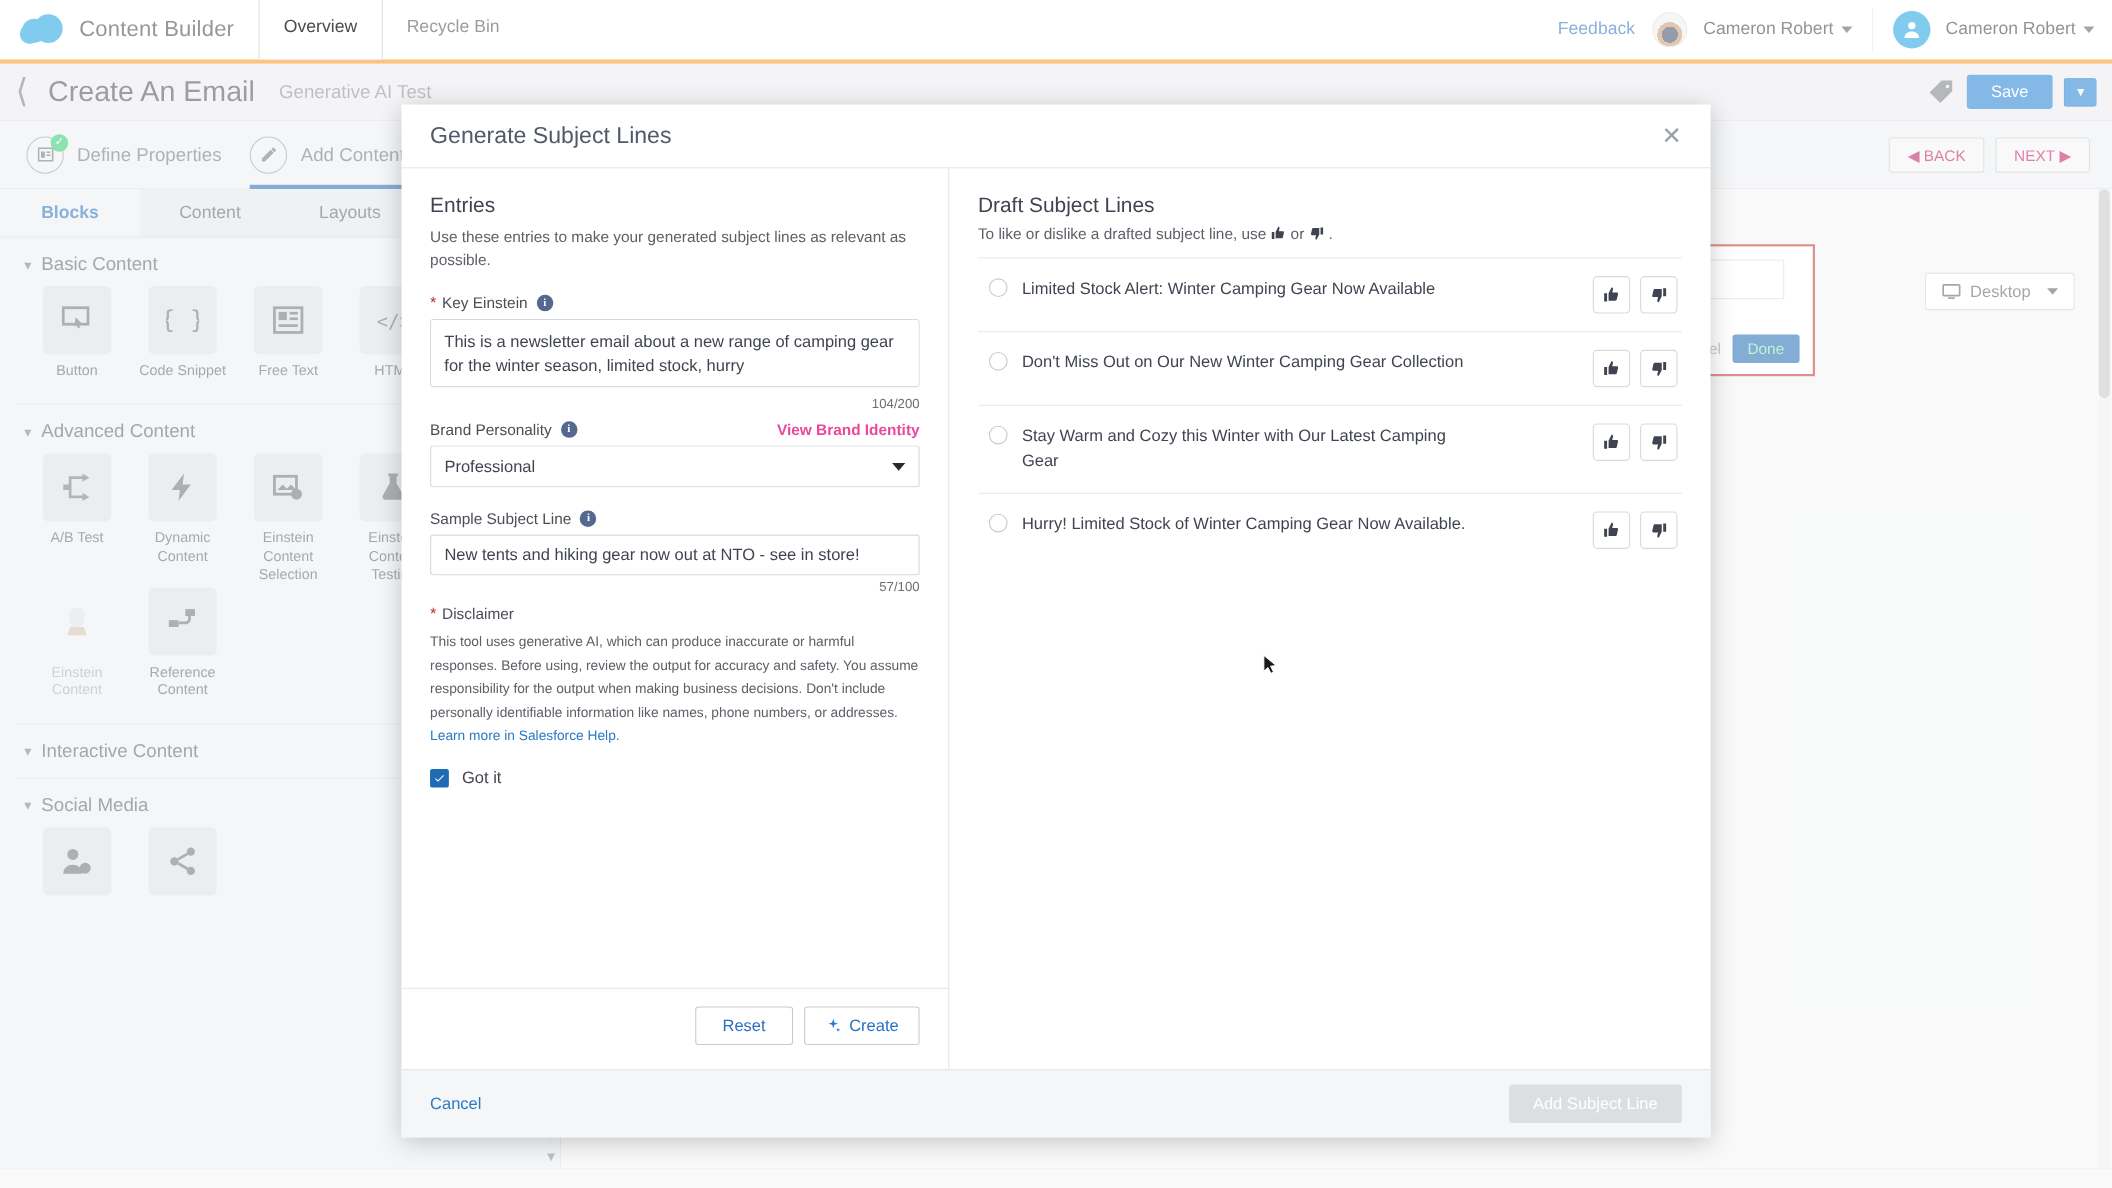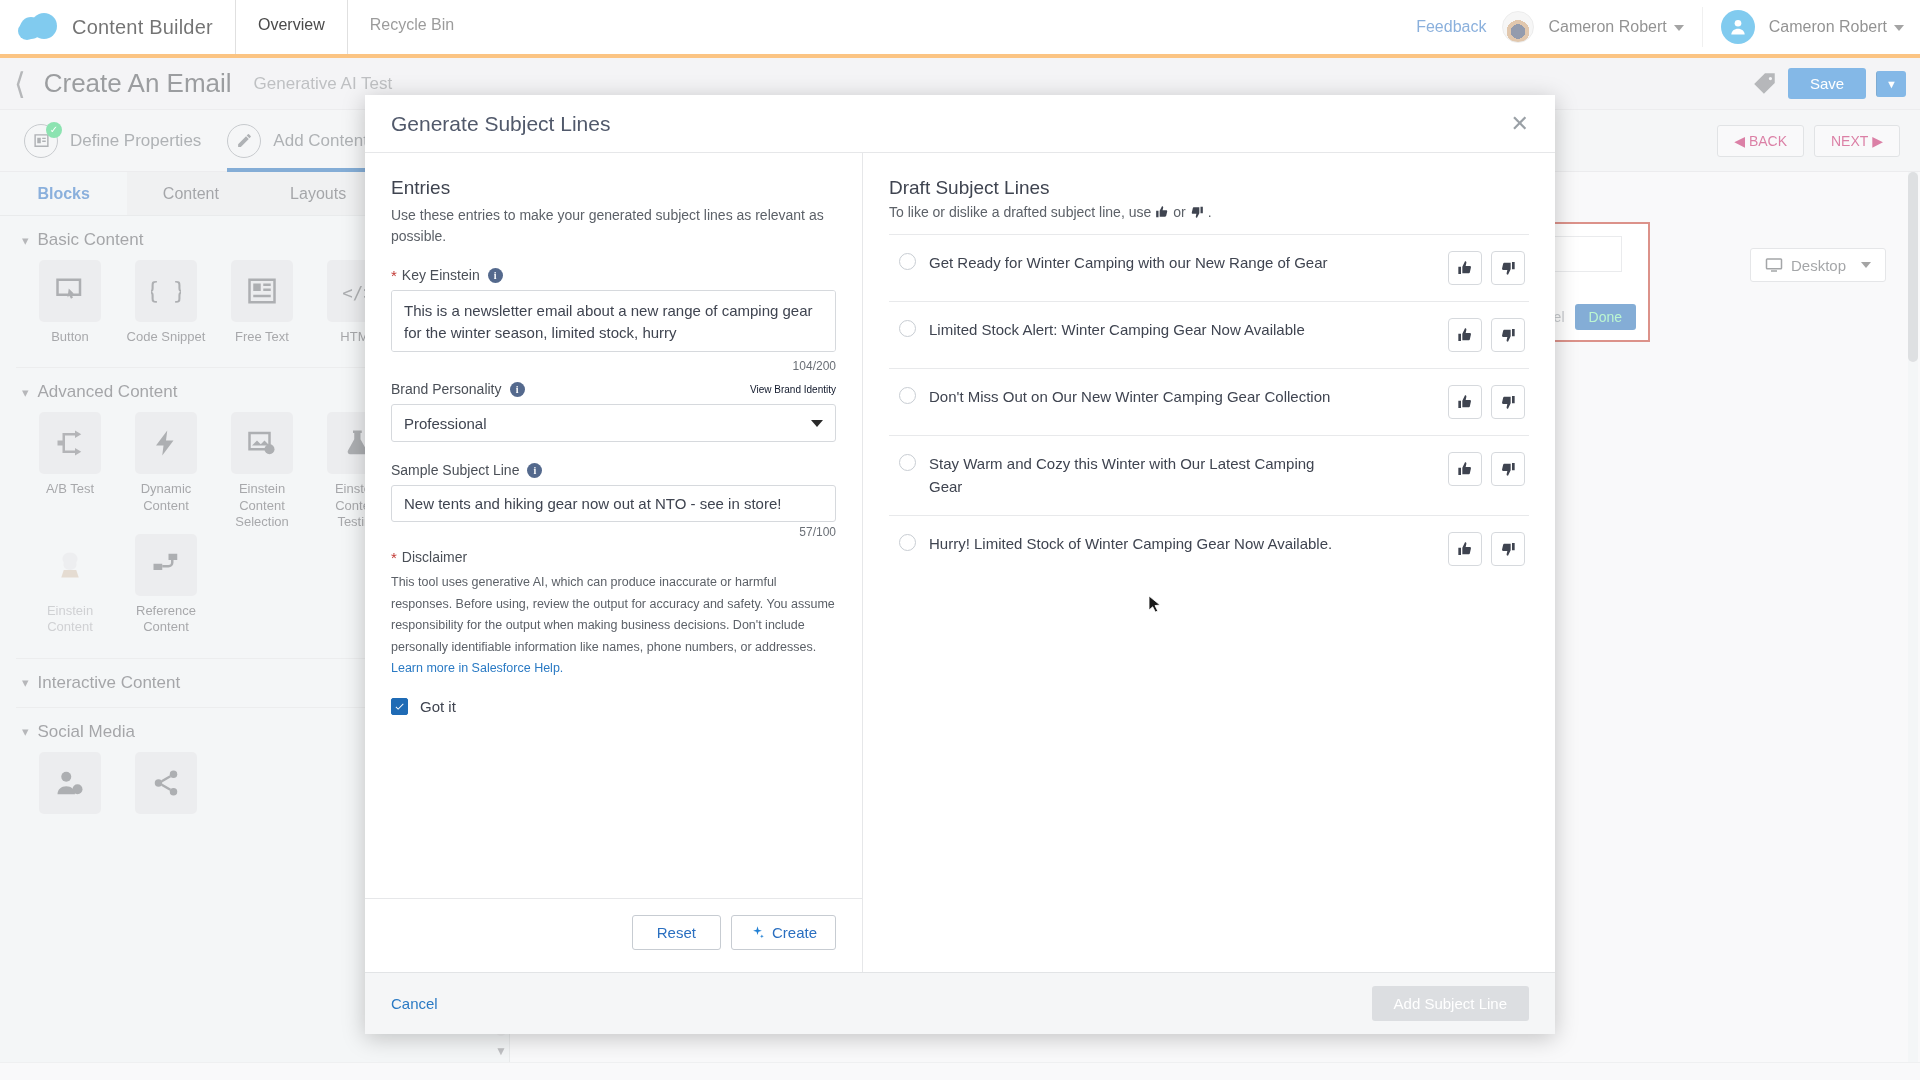--- a/index.html
+++ b/index.html
@@ -15,21 +15,21 @@
   .topnav {
     position: absolute; top: 0; left: 0; width: 1920px; height: 58px;
     background: #fff; display: flex; align-items: center;
     border-bottom: 4px solid #f7941e;
   }
   .brand { display: flex; align-items: center; padding-left: 18px; width: 235px; }
   .cloud-logo { width: 42px; height: 28px; position: relative; }
   .cloud-logo .c1 { position:absolute; width:22px; height:22px; border-radius:50%; background:#1ba1e2; left:2px; top:4px;}
   .cloud-logo .c2 { position:absolute; width:26px; height:26px; border-radius:50%; background:#1ba1e2; left:13px; top:0px;}
   .cloud-logo .c3 { position:absolute; width:18px; height:18px; border-radius:50%; background:#1ba1e2; left:0px; top:9px;}
-  .brand-name { margin-left: 12px; font-size: 20px; color: #000000; letter-spacing: .2px; }
+  .brand-name { margin-left: 12px; font-size: 20px; color: #404040; letter-spacing: .2px; }
   .navtabs { display: flex; align-self: flex-end; height: 58px; }
   .navtab {
     padding: 0 22px; display: flex; align-items: center; height: 58px;
     font-size: 16px; color: #4a4a4a; cursor: pointer; position: relative;
   }
   .navtab.active {
     background: #fff; border-top: 4px solid #b8431a;
     border-left: 1px solid #e0e0e0; border-right: 1px solid #e0e0e0;
     margin-bottom: -4px; padding-bottom: 4px; z-index: 3;
   }
@@ -173,21 +173,21 @@
   .field { margin-top: 20px; }
   .field-label { font-size: 14px; color: #4a4f57; display: flex; align-items: center; }
   .req { color: #c23934; margin-right: 5px; font-size: 15px; line-height: 1; }
   .info-i {
     display: inline-flex; align-items: center; justify-content: center;
     width: 15px; height: 15px; border-radius: 50%; background: #54698d;
     color: #fff; font-size: 10px; font-weight: bold; margin-left: 8px; cursor: pointer;
     font-family: "Liberation Serif", serif;
   }
   .label-row { display: flex; align-items: center; }
-  .link-right { margin-left: auto; color: #0f172a; font-size: 10px; cursor: pointer; }
+  .link-right { margin-left: auto; color: #ec4899; font-size: 14px; cursor: pointer; font-weight: bold; }
   textarea.ta, input.ti, .select-box {
     width: 100%; margin-top: 7px; border: 1px solid #d6d9dd; border-radius: 3px;
     font-family: "Liberation Sans", sans-serif; font-size: 15px; color: #3f4450;
     padding: 9px 12px; background: #fff; resize: none; outline: none;
   }
   textarea.ta { height: 62px; line-height: 1.45; }
   .counter { text-align: right; font-size: 12px; color: #6a6f76; margin-top: 3px; }
   .select-box { display: flex; align-items: center; height: 38px; padding: 0 12px; cursor: pointer; position: relative; }
   .select-caret { margin-left: auto; width:0;height:0;border-left:6px solid transparent;border-right:6px solid transparent;border-top:7px solid #2a2a2a; }
   .disclaimer-text { font-size: 12.5px; color: #5c6168; line-height: 1.72; margin-top: 7px; }
@@ -610,36 +610,20 @@
             </svg>
           <span>or</span>
           <svg viewBox="0 0 24 24" style="width:14px;height:14px;fill:#3f4450;">
               <path d="M22 14h-4V3h4zM16 14l-4 8c-1.6 0-2.4-1-2-2.6L11 15H4.8c-1.2 0-2-1-1.7-2.2l1.6-7C4.9 4.8 5.7 4 6.8 4H16z"></path>
             </svg>
           <span>.</span>
         </div>
 
         <div class="dsl-list">
 
-          <div class="dsl-row">
-            <span class="radio"></span>
-            <span class="dsl-text">Get Ready for Winter Camping with our New Range of Gear</span>
-            <span class="dsl-actions">
-              <span class="vote-btn">
-                  <svg viewBox="0 0 24 24">
-                    <path d="M2 10h4v11H2zM8 10l4-8c1.6 0 2.4 1 2 2.6L13 9h6.2c1.2 0 2 1 1.7 2.2l-1.6 7c-.2 1-1 1.8-2.1 1.8H8z"></path>
-                  </svg>
-                </span>
-              <span class="vote-btn">
-                  <svg viewBox="0 0 24 24">
-                    <path d="M22 14h-4V3h4zM16 14l-4 8c-1.6 0-2.4-1-2-2.6L11 15H4.8c-1.2 0-2-1-1.7-2.2l1.6-7C4.9 4.8 5.7 4 6.8 4H16z"></path>
-                  </svg>
-                </span>
-            </span>
-          </div>
 
           <div class="dsl-row">
             <span class="radio"></span>
             <span class="dsl-text">Limited Stock Alert: Winter Camping Gear Now Available</span>
             <span class="dsl-actions">
               <span class="vote-btn">
                   <svg viewBox="0 0 24 24">
                     <path d="M2 10h4v11H2zM8 10l4-8c1.6 0 2.4 1 2 2.6L13 9h6.2c1.2 0 2 1 1.7 2.2l-1.6 7c-.2 1-1 1.8-2.1 1.8H8z"></path>
                   </svg>
                 </span>

